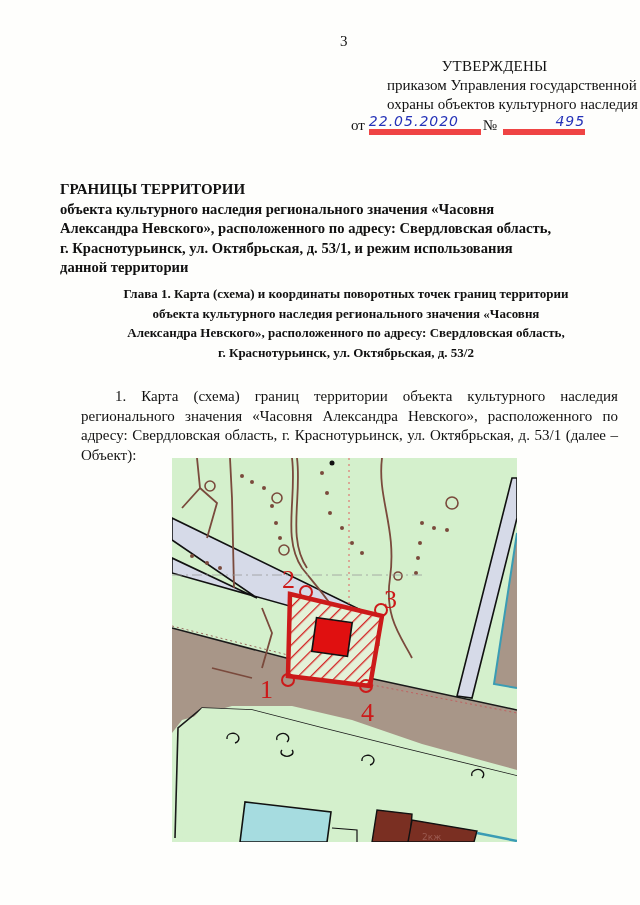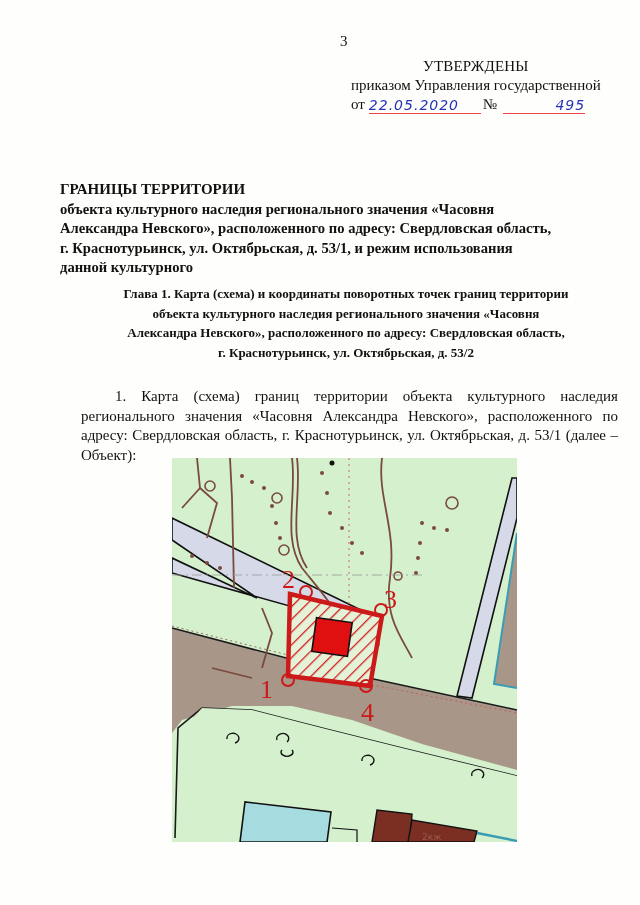--- a/index.html
+++ b/index.html
@@ -11,26 +11,26 @@
   }
   .page-number {
     position: absolute; left: 340px; top: 33px;
     font-size: 15px;
   }
   .approval {
     position: absolute; left: 351px; top: 57px;
     font-size: 15px; line-height: 19px;
   }
   .approval .title { letter-spacing: 0.2px; text-align: center; }
-  .approval .line { white-space: nowrap; }
+  .approval .line { white-space: nowrap; margin-left: 36px; }
   .sig-line { display: flex; align-items: flex-end; white-space: nowrap; }
   .hand {
     font-family: "DejaVu Sans", sans-serif; font-style: italic;
     color: #2633b8; font-size: 14px; letter-spacing: 1px;
-    display: inline-block; border-bottom: 1px solid #ef4444;
+    display: inline-block; border-bottom: 6px solid #ef4444;
     line-height: 15px; text-align: center;
   }
   .hand.date { width: 112px; margin-left: 4px; text-align: left; }
   .hand.num { width: 82px; margin-left: 6px; text-align: right; }
   .doc-title {
     position: absolute; left: 60px; width: 570px; top: 180px;
     font-weight: bold; font-size: 14.6px; line-height: 19.5px;
   }
   .doc-title .main { font-size: 15px; }
   .chapter-title {
@@ -49,34 +49,35 @@
   .map svg { display: block; }
 </style>
 </head>
 <body>
 
 <div class="page-number">3</div>
 
 <div class="approval">
   <div class="title">УТВЕРЖДЕНЫ</div>
   <div class="line">приказом Управления государственной</div>
+  <div class="line">охраны объектов культурного наследия</div>
   <div class="sig-line">
     <span>от</span>
     <span class="hand date">22.05.2020</span>
     <span style="margin-left:2px">№</span>
     <span class="hand num">495</span>
   </div>
 </div>
 
 <div class="doc-title">
   <div class="main">ГРАНИЦЫ ТЕРРИТОРИИ</div>
   <div>объекта культурного наследия регионального значения «Часовня</div>
   <div>Александра Невского», расположенного по адресу: Свердловская область,</div>
   <div>г. Краснотурьинск, ул. Октябрьская, д. 53/1, и режим использования</div>
-  <div>данной культурного</div>
+  <div>данной территории</div>
 </div>
 
 <div class="chapter-title">
   <div>Глава 1. Карта (схема) и координаты поворотных точек границ территории</div>
   <div>объекта культурного наследия регионального значения «Часовня</div>
   <div>Александра Невского», расположенного по адресу: Свердловская область,</div>
   <div>г. Краснотурьинск, ул. Октябрьская, д. 53/2</div>
 </div>
 
 <p class="para">1. Карта (схема) границ территории объекта культурного наследия регионального значения «Часовня Александра Невского», расположенного по адресу: Свердловская область, г. Краснотурьинск, ул. Октябрьская, д. 53/1 (далее – Объект):</p>

